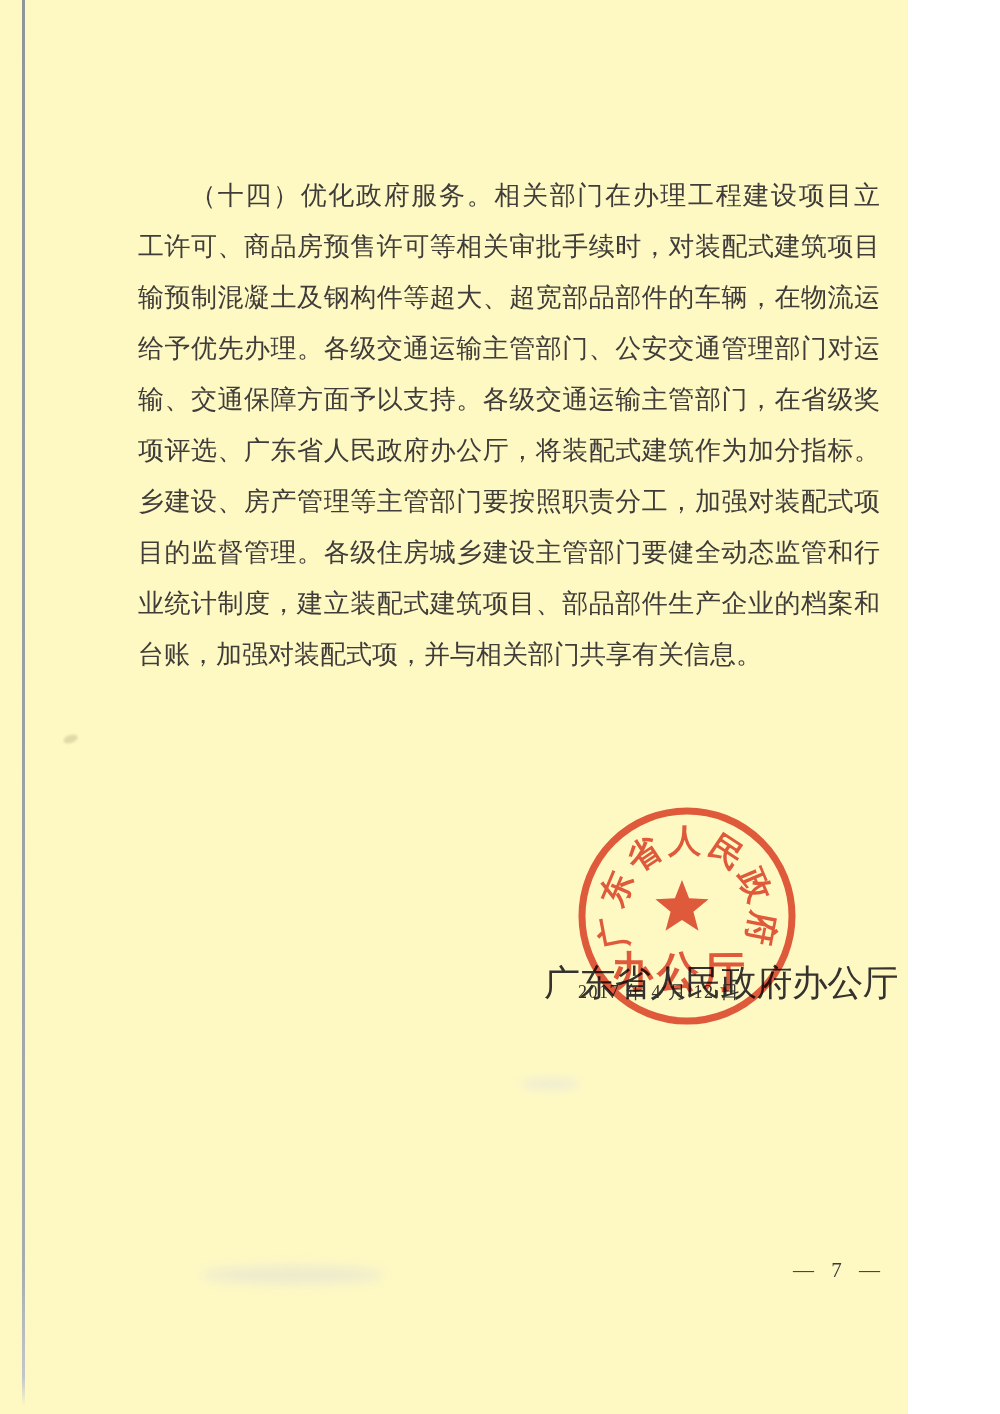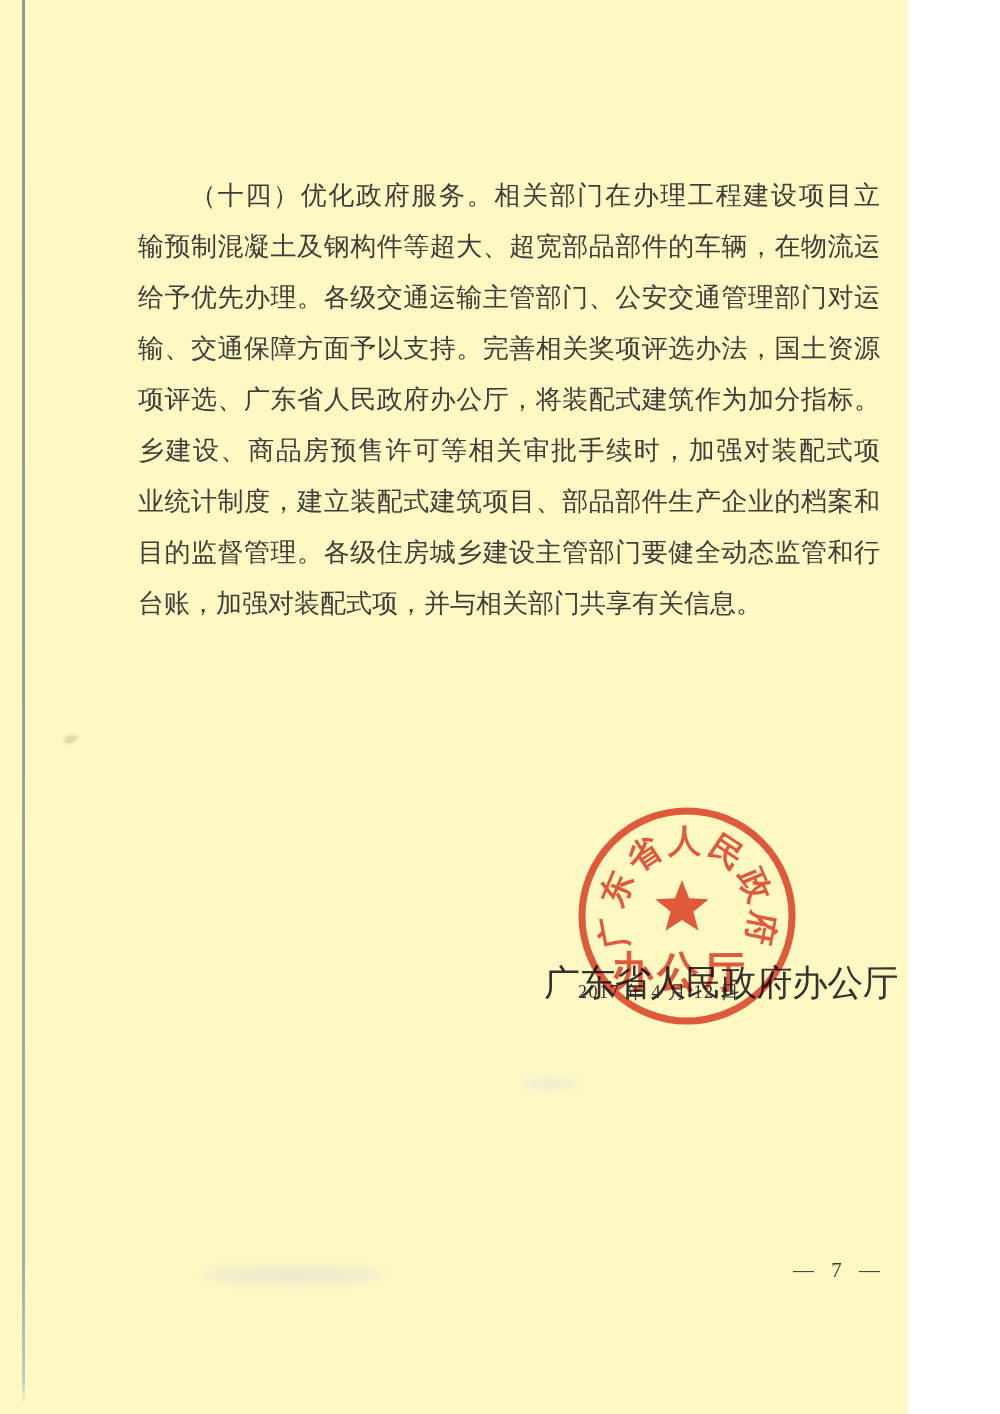--- a/index.html
+++ b/index.html
@@ -78,27 +78,28 @@
 <div class="page">
 
   <div class="scan-line-left"></div>
   <div class="scan-line-right"></div>
   <div class="smudge-yellow"></div>
   <div class="smudge-gray"></div>
   <div class="smudge-mid"></div>
 
   <div class="body-text">
     <div class="text-line para-first">（十四）优化政府服务。相关部门在办理工程建设项目立</div>
+    <div class="text-line">工许可、商品房预售许可等相关审批手续时，对装配式建筑项目</div>
     <div class="text-line">输预制混凝土及钢构件等超大、超宽部品部件的车辆，在物流运</div>
     <div class="text-line">给予优先办理。各级交通运输主管部门、公安交通管理部门对运</div>
-    <div class="text-line">输、交通保障方面予以支持。完善相关奖项评选办法，国土资源</div>
+    <div class="text-line">输、交通保障方面予以支持。各级交通运输主管部门，在省级奖</div>
     <div class="text-line">项评选、广东省人民政府办公厅，将装配式建筑作为加分指标。</div>
-    <div class="text-line">乡建设、商品房预售许可等相关审批手续时，加强对装配式项</div>
+    <div class="text-line">乡建设、房产管理等主管部门要按照职责分工，加强对装配式项</div>
+    <div class="text-line">目的监督管理。各级住房城乡建设主管部门要健全动态监管和行</div>
     <div class="text-line">业统计制度，建立装配式建筑项目、部品部件生产企业的档案和</div>
-    <div class="text-line">目的监督管理。各级住房城乡建设主管部门要健全动态监管和行</div>
     <div class="text-line line-short">台账，加强对装配式项，并与相关部门共享有关信息。</div>
   </div>
 
   <div class="sig-org">广东省人民政府办公厅</div>
   <div class="sig-date">2017 年 4 月 12 日</div>
 
   <svg class="seal" viewBox="0 0 240 240" xmlns="http://www.w3.org/2000/svg">
     <circle cx="120" cy="120" r="105" fill="none" stroke-width="7" stroke="#dc4434"></circle>
     <path id="sealArc" d="M 62 147 A 64 64 0 1 1 178 147" fill="none"></path>
     <text class="seal-arc-text" text-anchor="middle" fill="#dc4434">

